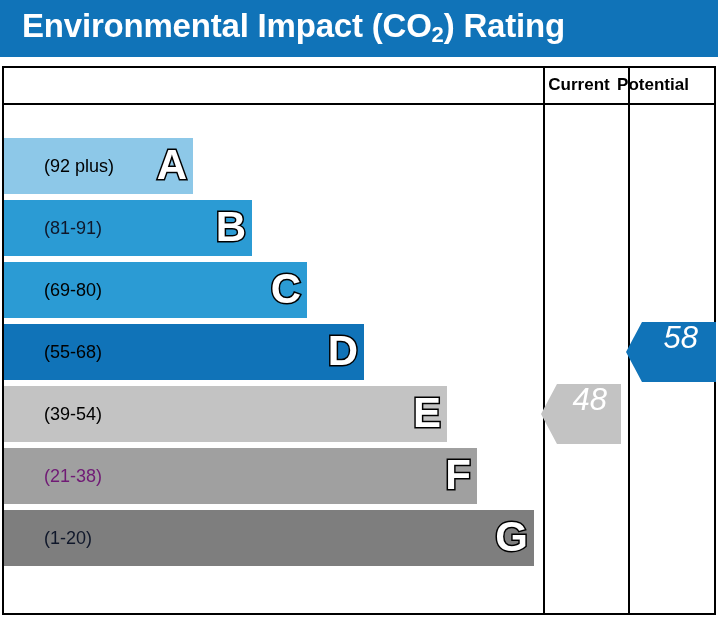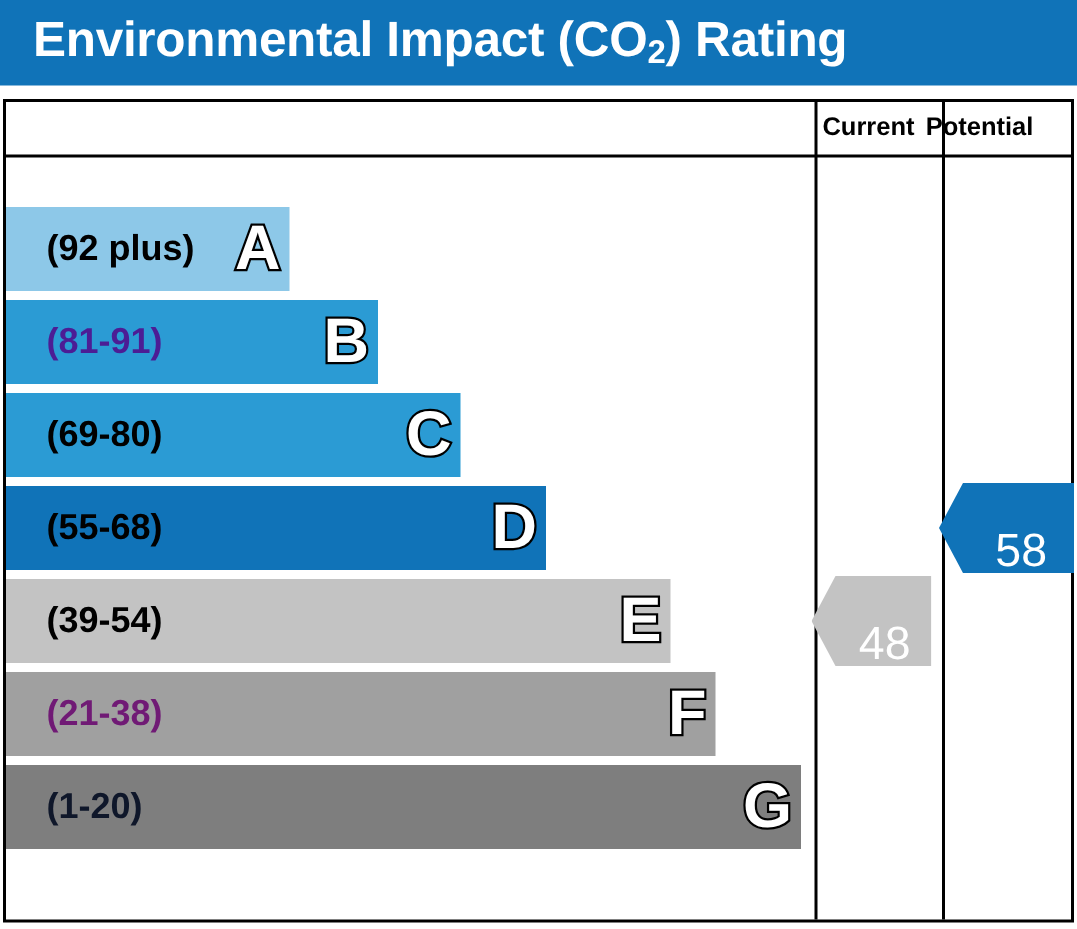--- a/index.html
+++ b/index.html
@@ -103,50 +103,51 @@
   .caption.bottom { top: 588px; }
 
   
   .band {
     position: absolute;
     left: 4px;
     height: 56px;
   }
   .band-range {
     position: absolute;
-    left: 27px;
+    left: 40px;
     top: 50%;
     transform: translateY(-50%);
-    font-size: 24px;
-    font-weight: bold;
+    font-size: 18px;
+    font-weight: normal;
     white-space: nowrap;
   }
   .band-letter {
     position: absolute;
     right: 6px;
     top: 50%;
     transform: translateY(-52%);
     font-size: 42px;
     font-weight: bold;
     color: #ffffff;
     line-height: 1;
     -webkit-text-stroke: 3px #000000;
     paint-order: stroke fill;
   }
 
   
   .arrow {
     position: absolute;
     height: 60px;
     display: flex;
-    align-items: flex-end;
+    align-items: flex-start;
     justify-content: flex-end;
     box-sizing: border-box;
     padding-right: 14px;
     clip-path: polygon(16px 0, 100% 0, 100% 100%, 16px 100%, 0 50%);
+    font-style: italic;
   }
   .arrow span {
     font-size: 31px;
     color: #ffffff;
     line-height: 1;
   }
   .arrow.current {
     left: 541px;
     width: 80px;
   }
@@ -175,21 +176,21 @@
     <div class="col-head potential">Potential</div>
   </div>
 
 
   <div id="bands-layer">
       <div class="band" style="top: 138px; width: 189px; background: rgb(141, 200, 232);">
         <div class="band-range" style="color: rgb(0, 0, 0);">(92 plus)</div>
         <div class="band-letter">A</div>
       </div>
       <div class="band" style="top: 200px; width: 248px; background: rgb(43, 155, 212);">
-        <div class="band-range" style="color: #4c1d95;">(81-91)</div>
+        <div class="band-range" style="color: #0f172a;">(81-91)</div>
         <div class="band-letter">B</div>
       </div>
       <div class="band" style="top: 262px; width: 303px; background: rgb(43, 155, 212);">
         <div class="band-range" style="color: rgb(0, 0, 0);">(69-80)</div>
         <div class="band-letter">C</div>
       </div>
       <div class="band" style="top: 324px; width: 360px; background: rgb(16, 115, 184);">
         <div class="band-range" style="color: rgb(0, 0, 0);">(55-68)</div>
         <div class="band-letter">D</div>
       </div>

